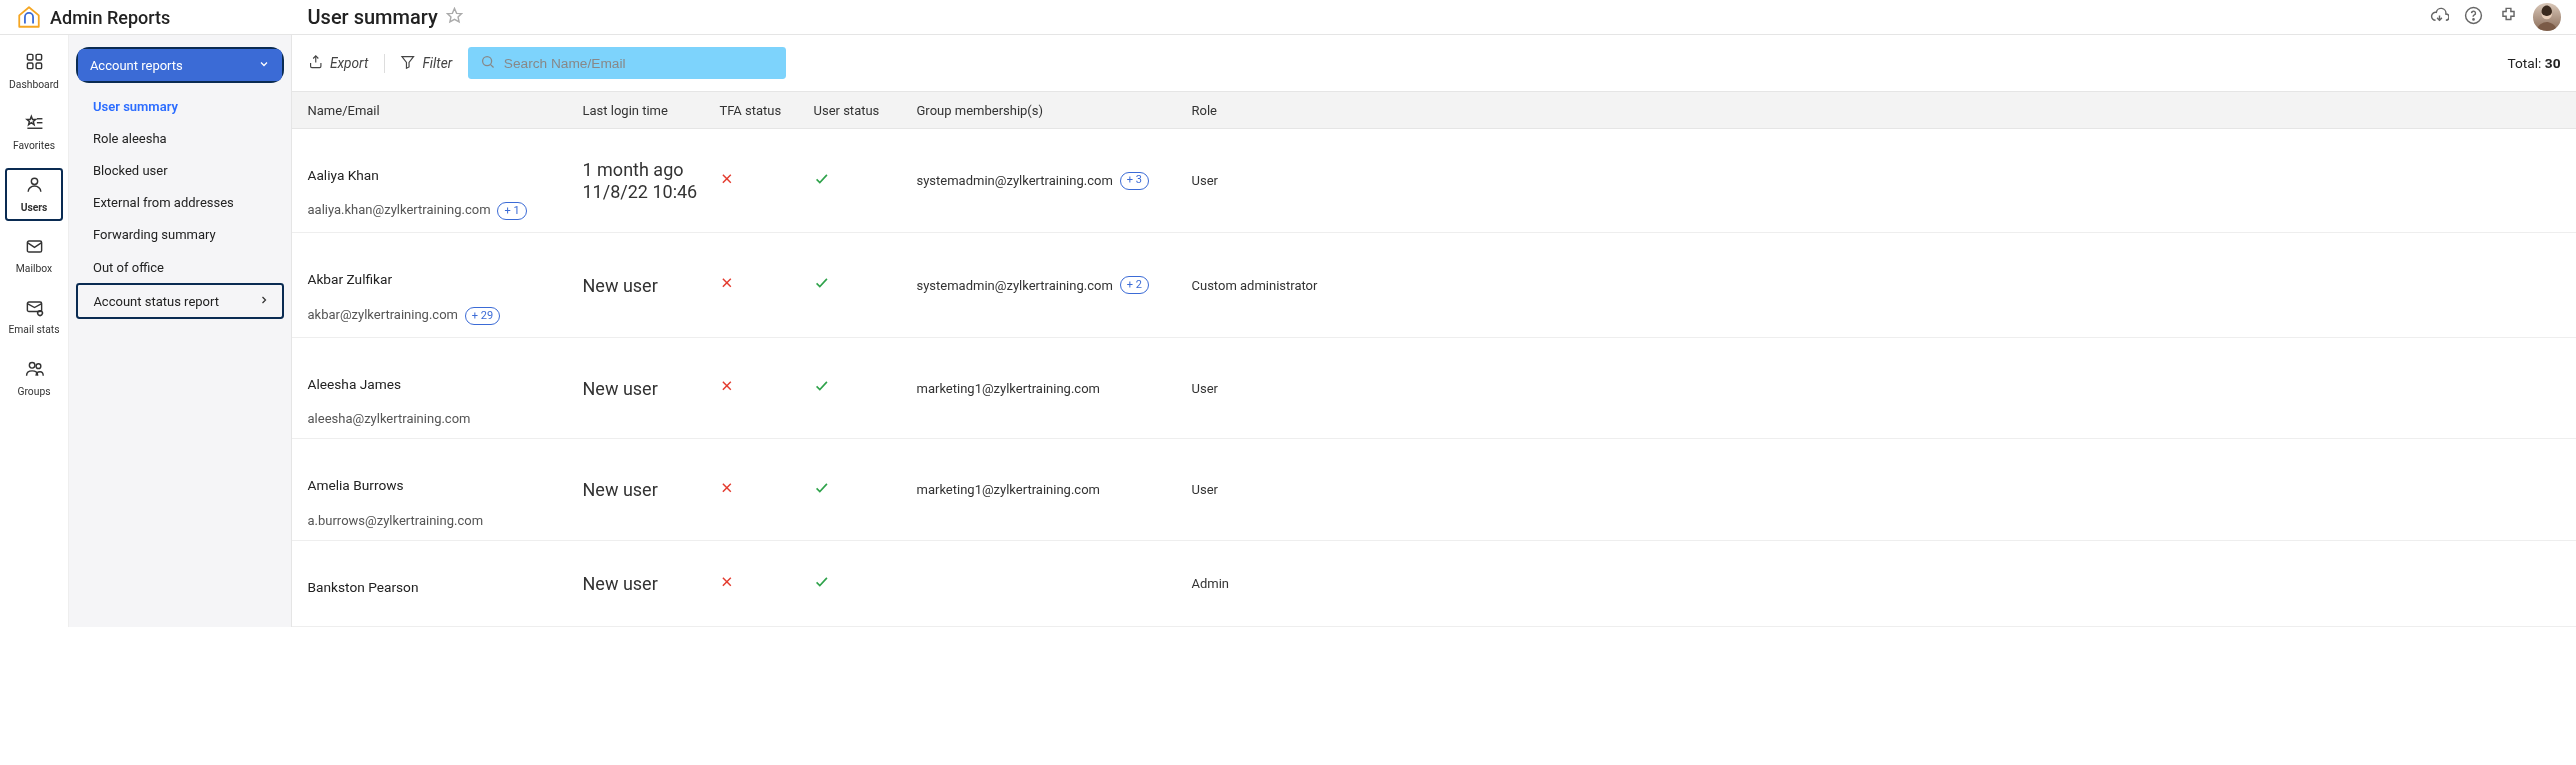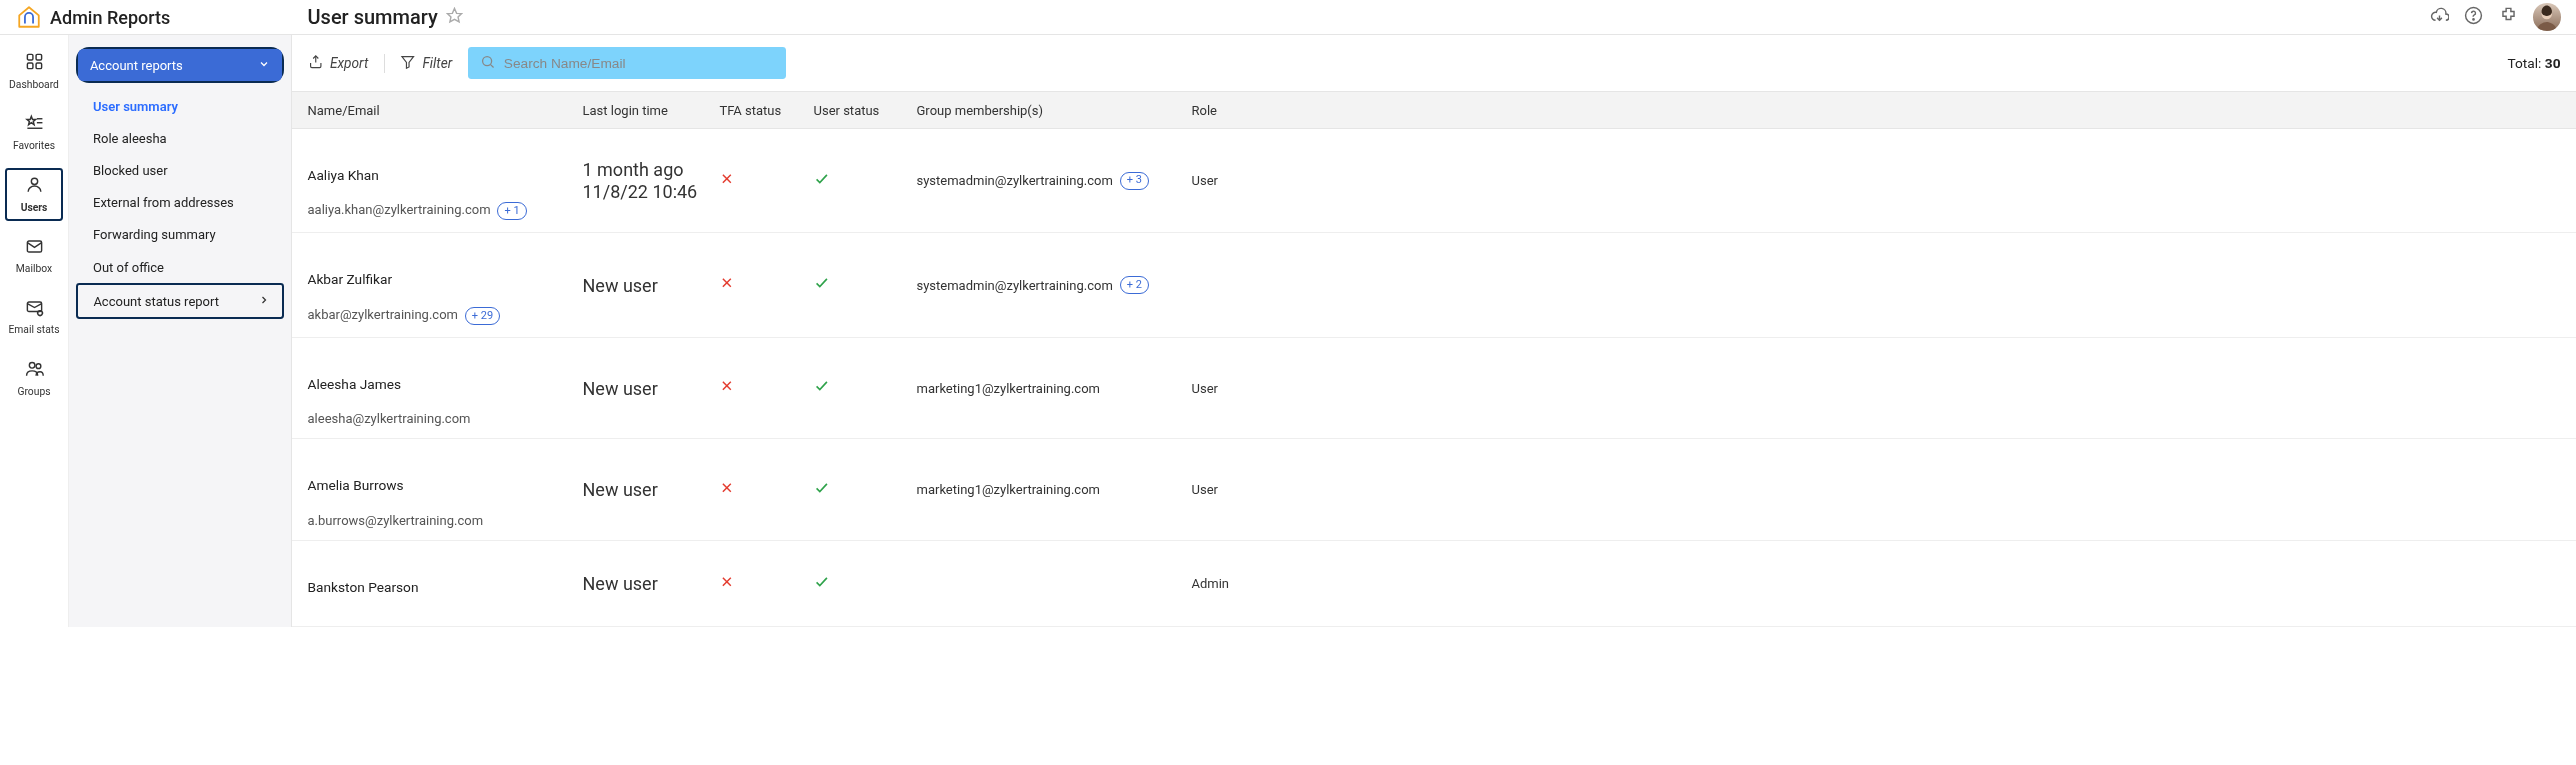--- a/index.html
+++ b/index.html
@@ -283,20 +283,21 @@
                   <line x1="5" y1="5" x2="19" y2="19"></line>
                   <line x1="19" y1="5" x2="5" y2="19"></line>
                 </svg></span></div>
             <div><span class="check"><svg width="15.5" height="15.5" viewBox="0 0 24 24" stroke="currentColor" stroke-width="2.5" fill="none">
                   <polyline points="4 13 9 18 20 6"></polyline>
                 </svg></span></div>
             <div class="group-cell">
               <span>systemadmin@zylkertraining.com</span>
               <span class="badge">+ 2</span>
             </div>
+            <div class="role-cell">Custom administrator</div>
           </div>
           <div class="trow">
             <div class="name-cell">
               <span class="name">Aleesha James</span>
               <div class="email-line">
                 <span class="email">aleesha@zylkertraining.com</span>
               </div>
             </div>
             <div class="login-cell">
               <span>New user</span>

